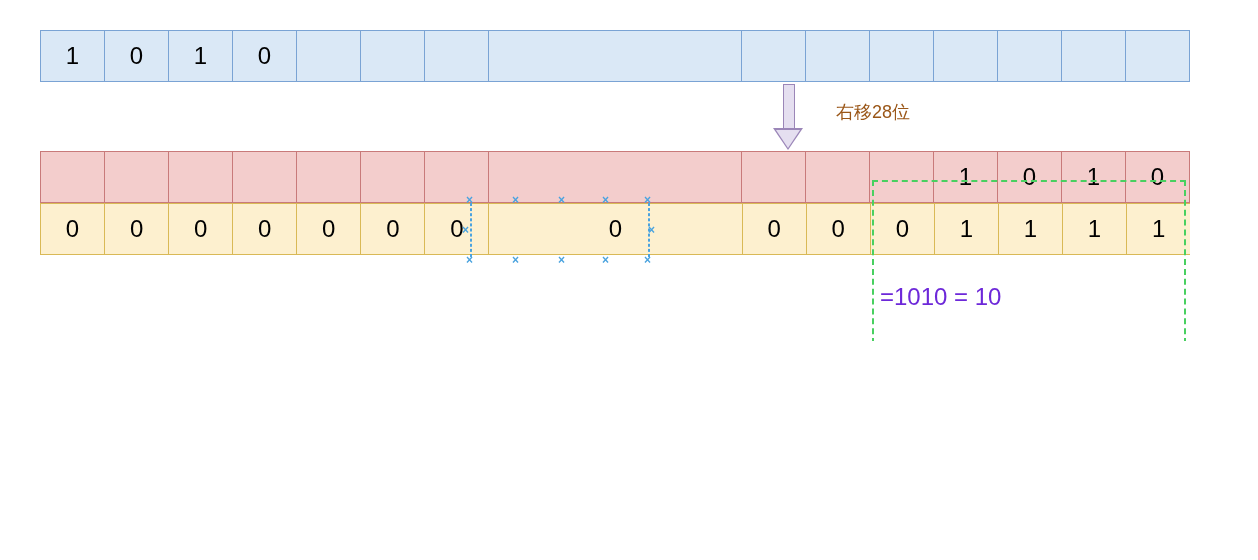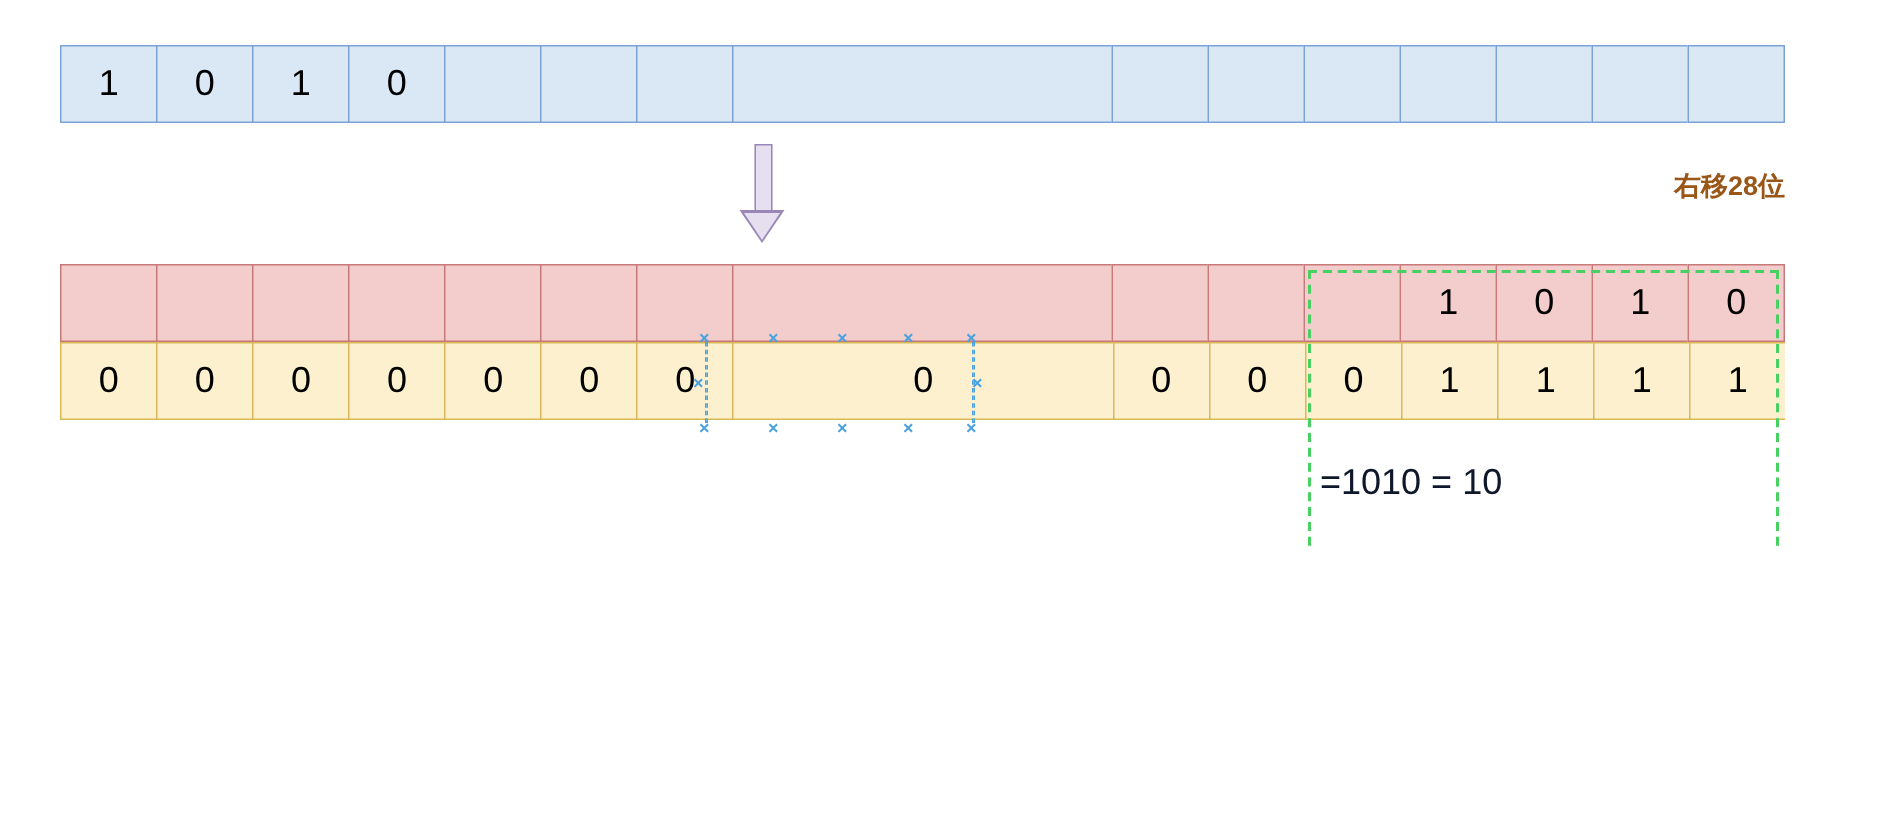--- a/index.html
+++ b/index.html
@@ -45,25 +45,24 @@
       background: #fdf0cf;
       border-color: #d9b956;
       color: #000;
     }
     .cell-wide {
       flex: 4;
     }
     .arrow-section {
       display: flex;
       align-items: center;
-      justify-content: space-between;
-      height: 94px;
+      justify-content: center;
+      height: 69px;
       padding-left: 455px;
       position: relative;
-      font-weight: bold;
     }
     .arrow-down {
       width: 26px;
       height: 70px;
       position: relative;
     }
     .arrow-shaft {
       position: absolute;
       left: 8px;
       top: 2px;
@@ -99,21 +98,21 @@
       font-size: 18px;
     }
     .and-label {
       text-align: center;
       color: #9a5617;
       font-size: 28px;
       margin: 25px 0 25px 0;
       padding-left: 850px;
     }
     .result-label {
-      color: #0f172a;
+      color: #6d28d9;
       font-size: 24px;
       margin-top: 28px;
       padding-left: 840px;
     }
     .dashed-box {
       position: absolute;
       border: 2px dashed #48d060;
       left: 832px;
       top: 150px;
       width: 310px;

